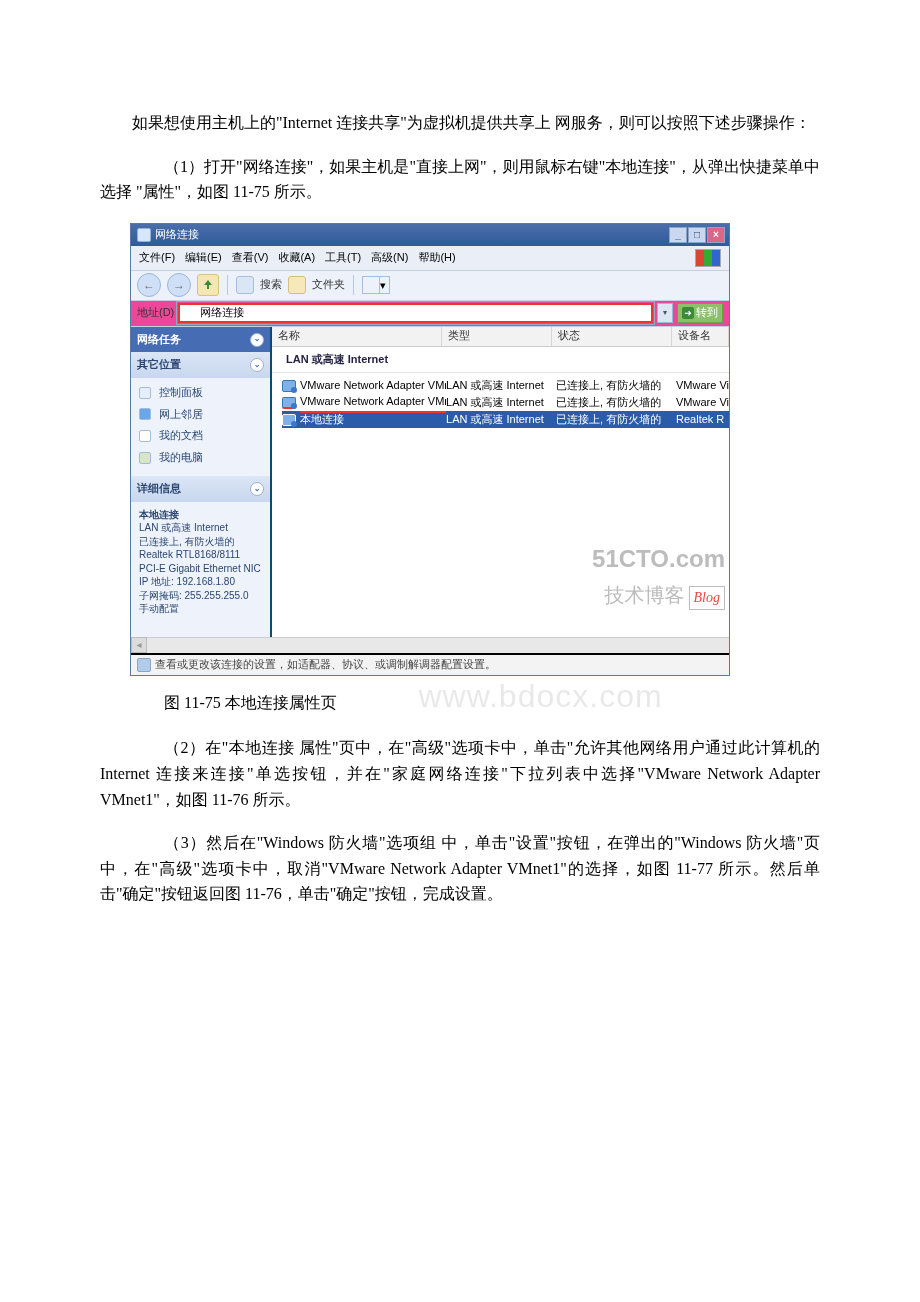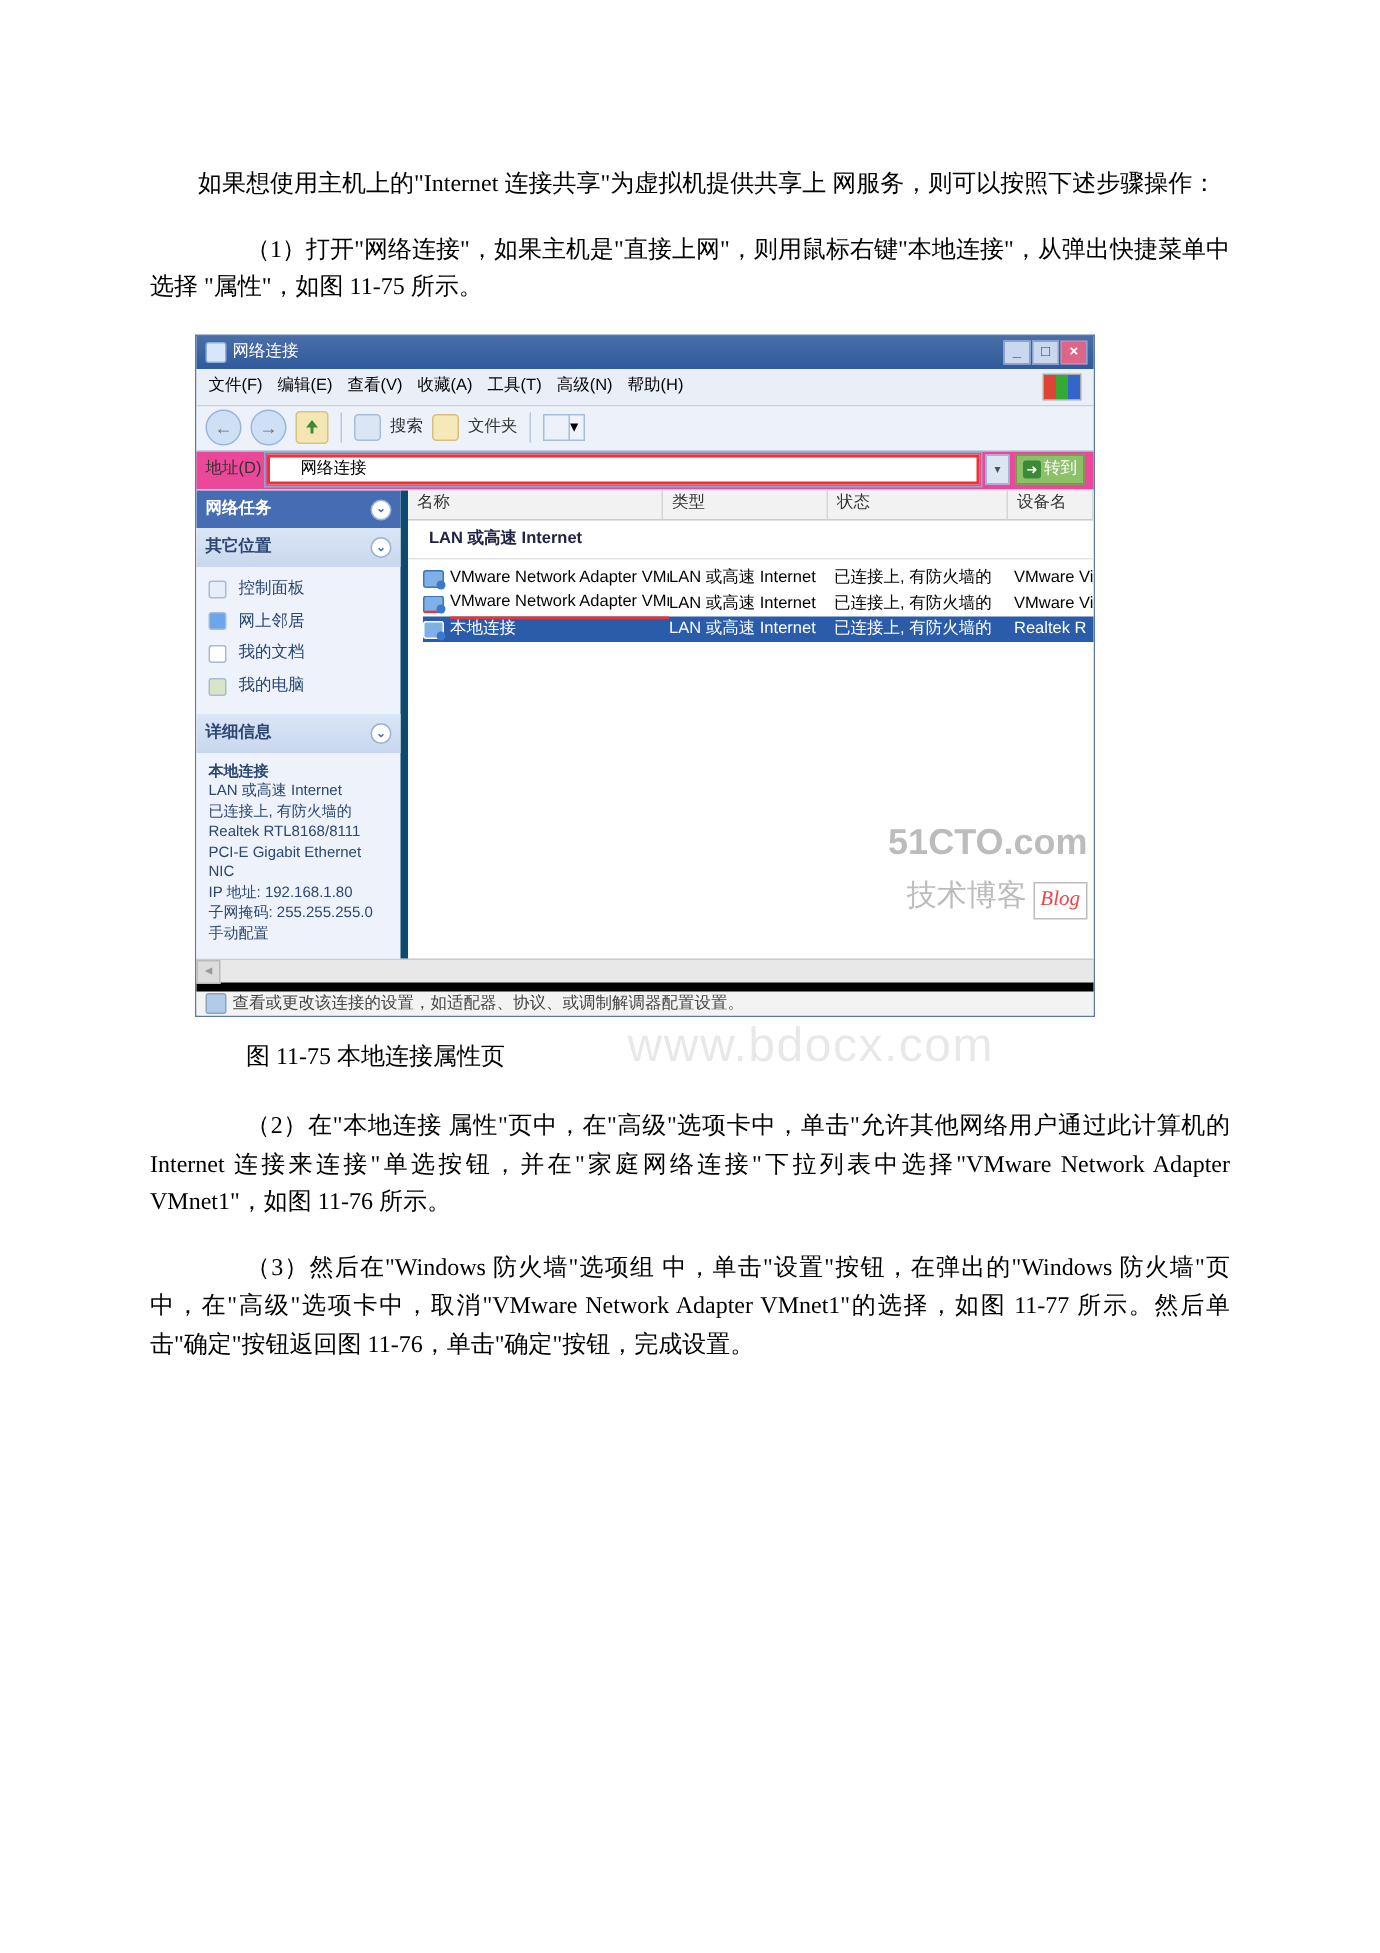--- a/index.html
+++ b/index.html
@@ -112,21 +112,21 @@
     outline:1px solid #8fa8c7;outline-offset:1px;
   }
   .addr-drop{width:16px;height:20px;background:#dce6f3;border:1px solid #9ab6d9;display:flex;align-items:center;justify-content:center;font-size:8px;color:#456;}
   .go-btn{
     height:20px;padding:0 4px;background:#8cc069;color:#fff;display:flex;align-items:center;gap:2px;border:1px solid #6ca048;font-size:11px;
   }
   .go-arrow{width:12px;height:12px;display:flex;align-items:center;justify-content:center;color:#fff;background:#3b8a38;border-radius:2px;font-size:9px;}
   
   .body-split{display:flex; min-height:310px; background:#fff;}
   .sidebar{
-    width:156px; background:#eef3fb; border-right:5px solid #0c4a6e;
+    width:156px; background:#eef3fb; border-right:2px solid #0c4a6e;
     display:flex;flex-direction:column;
     font-size:11px;color:#33507a;
   }
   .side-block{}
   .side-head{
     display:flex;align-items:center;justify-content:space-between;
     padding:4px 6px;font-weight:bold;
     background:#466db3;color:#fff;
   }
   .side-head.sub{background:linear-gradient(#dbe6f6,#c8d7ee);color:#2b4671;}
@@ -191,21 +191,21 @@
   }
   .wm-corner .l1{font-size:24px;font-weight:bold;color:#bcbcbc;letter-spacing:0px;font-family:Arial,sans-serif;}
   .wm-corner .l2{font-size:20px;color:#bcbcbc;font-family:"SimSun",serif;}
   .wm-corner .l2 .blog{display:inline-block;border:1px solid #bcbcbc;padding:0 4px;font-family:Georgia,serif;font-style:italic;font-size:14px;color:#ef4444;margin-left:4px;}
   
   .hscroll{
     height:16px;background:#e8e8e8;border-top:1px solid #ccc;display:flex;align-items:center;font-size:10px;color:#999;
   }
   .hscroll .arrow{width:16px;height:16px;background:#dcdcdc;border:1px solid #bbb;display:flex;align-items:center;justify-content:center;}
   .statusbar{
-    height:22px;background:#f3f3f3;border-top:6px solid #000000;
+    height:22px;background:#f3f3f3;border-top:2px solid #000000;
     display:flex;align-items:center;gap:4px;padding:0 6px;font-size:11px;color:#444;
   }
   .statusbar .sico{width:14px;height:14px;background:#b2cbe8;border:1px solid #8aa5c4;border-radius:2px;}
 </style>
 </head>
 <body>
 
 <div class="doc-page">
 
   <p class="para indent">如果想使用主机上的"Internet 连接共享"为虚拟机提供共享上 网服务，则可以按照下述步骤操作：</p>

